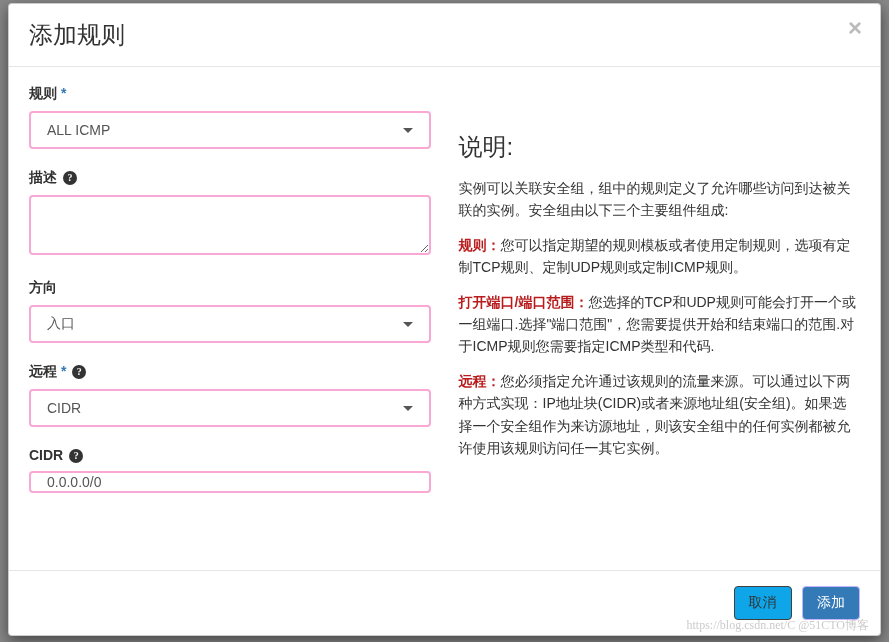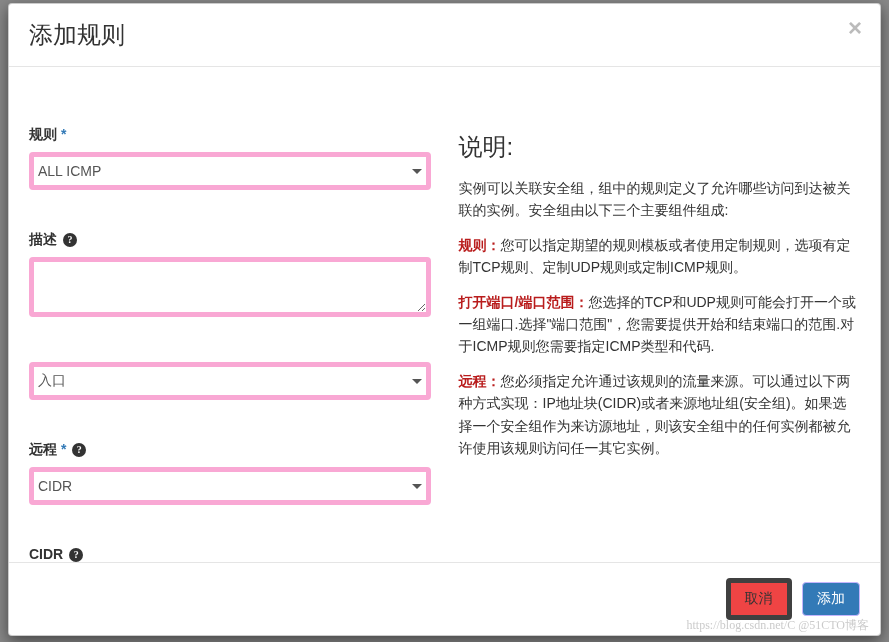--- a/index.html
+++ b/index.html
@@ -54,21 +54,20 @@
     .form-col {
       flex: 1;
     }
     .desc-col {
       flex: 1;
       padding-left: 8px;
       margin-top: 46px;
     }
     .form-group {
       margin-bottom: 20px;
-      margin-top: 41px;
     }
     .form-label {
       display: block;
       font-size: 14px;
       font-weight: bold;
       color: #333;
       margin-bottom: 8px;
     }
     .required {
       color: #337ab7;
@@ -84,22 +83,22 @@
       font-size: 10px;
       text-align: center;
       line-height: 14px;
       font-weight: bold;
       font-family: Georgia, serif;
       margin-left: 2px;
       vertical-align: middle;
     }
     .form-select, .form-input, .form-textarea {
       width: 100%;
-      padding: 8px 4px;
-      border: 5px solid #f9a8d4;
+      padding: 8px 16px;
+      border: 2px solid #f9a8d4;
       border-radius: 4px;
       font-size: 14px;
       color: #555;
       background: #fff;
       position: relative;
     }
     .form-select {
       display: flex;
       justify-content: space-between;
       align-items: center;
@@ -143,22 +142,22 @@
     }
     .btn {
       display: inline-block;
       padding: 7px 14px;
       font-size: 14px;
       border-radius: 4px;
       cursor: pointer;
       margin-left: 6px;
     }
     .btn-default {
-      background: #ef4444;
-      border: 5px solid #404040;
+      background: #0ea5e9;
+      border: 1px solid #404040;
       color: #333;
     }
     .btn-primary {
       background: #337ab7;
       border: 1px solid #c4b5fd;
       color: #fff;
     }
     .watermark {
       position: absolute;
       bottom: 8px;
@@ -194,20 +193,23 @@
 
       <div class="form-group">
         <label class="form-label">
           <span>描述</span>
           <span class="help-icon">?</span>
         </label>
         <textarea class="form-textarea" style=""></textarea>
       </div>
 
       <div class="form-group">
+        <label class="form-label">
+          <span>方向</span>
+        </label>
         <div class="form-select">
           <span>入口</span>
           <span class="caret"></span>
         </div>
       </div>
 
       <div class="form-group">
         <label class="form-label">
           <span>远程</span>
           <span class="required">*</span>

